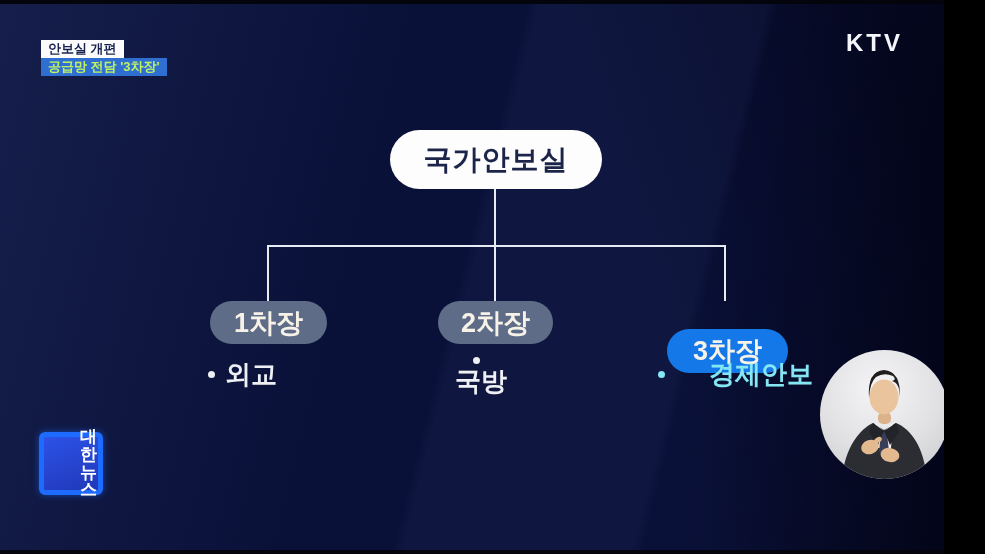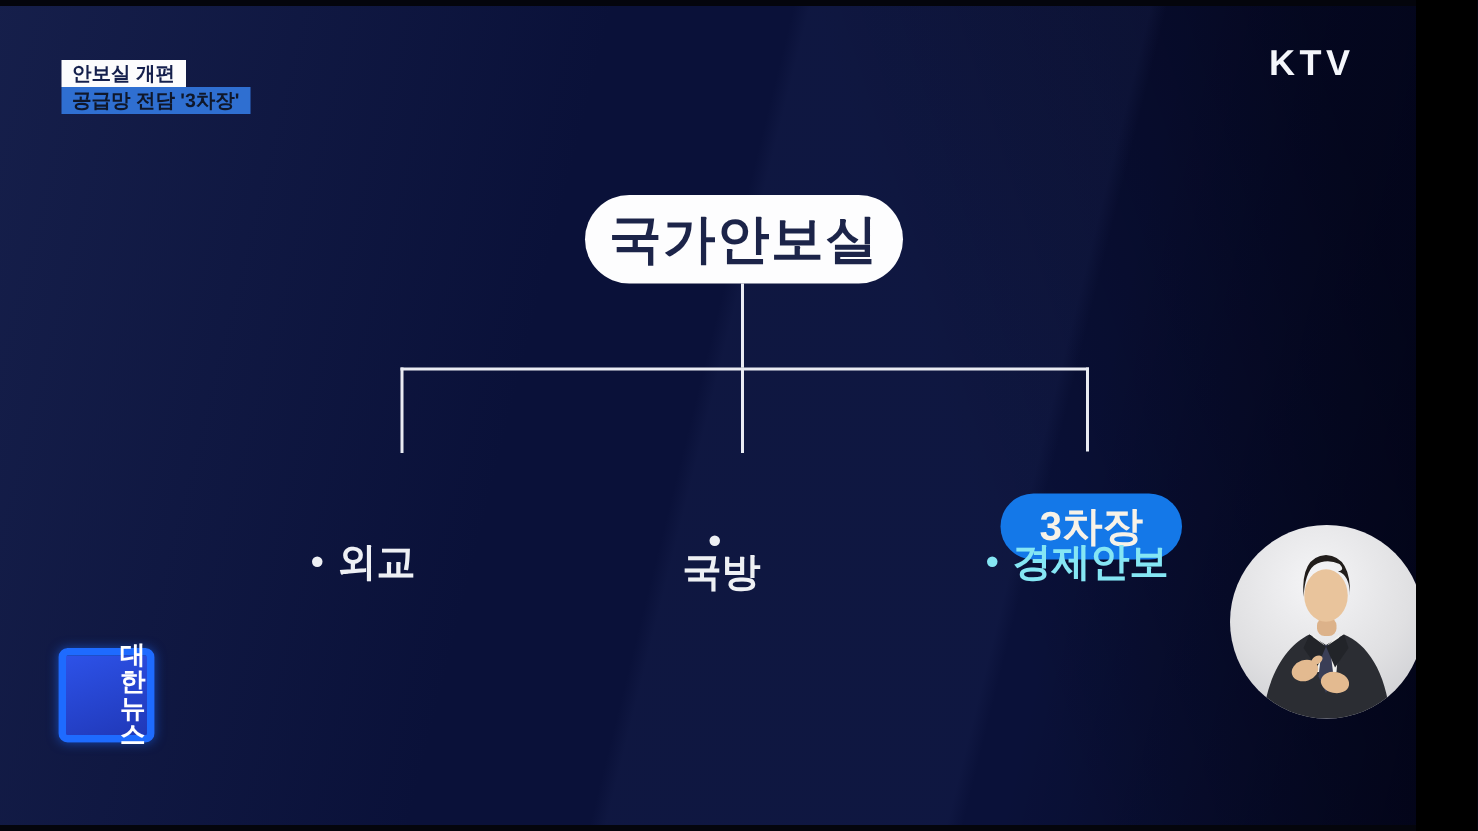--- a/index.html
+++ b/index.html
@@ -15,52 +15,52 @@
   }
   .letterbox{position:absolute;left:0;width:100%;height:4px;background:#04050c;}
   .letterbox.top{top:0;}
   .letterbox.bottom{bottom:0;}
 
   
   .badges{position:absolute;left:41px;top:40px;}
   .badge{display:block;width:fit-content;font-size:13px;font-weight:bold;
          line-height:13px;padding:2px 7px 3px 7px;letter-spacing:0;}
   .badge.white{background:#fcfcfd;color:#15204d;}
-  .badge.blue{background:#2f6fd1;color:#0f172a;}
+  .badge.blue{background:#2f6fd1;color:#bef264;}
 
   
   .ktv{position:absolute;left:846px;top:29px;color:#f4f6fb;font-size:24px;
        font-weight:bold;letter-spacing:3px;}
 
   
   .pill{position:absolute;display:flex;align-items:center;justify-content:center;
         border-radius:30px;font-weight:bold;}
   .pill.root{left:390px;top:130px;width:212px;height:59px;background:#fdfdfe;
-             color:#1c2449;font-size:35px;letter-spacing:1px;}
+             color:#1c2449;font-size:28px;letter-spacing:1px;}
   .pill.child{top:301px;height:43px;font-size:27px;color:#f7f2e8;border-radius:22px;}
   .pill.gray{background:#5f6c87;}
   .pill.blue{background:#1478e8;margin-top:29px;}
   .pill.c1{left:210px;width:117px;}
   .pill.c2{left:438px;width:115px;}
   .pill.c3{left:667px;width:121px;top:300px;height:44px;}
 
   .conn{position:absolute;background:#e9ebf2;}
   .conn.v-root{left:494px;top:189px;width:2px;height:56px;}
   .conn.h-main{left:267px;top:245px;width:459px;height:2px;}
   .conn.v-c1{left:267px;top:245px;width:2px;height:57px;}
   .conn.v-c2{left:494px;top:245px;width:2px;height:57px;}
   .conn.v-c3{left:724px;top:245px;width:2px;height:56px;}
 
   .detail{position:absolute;top:357px;font-size:26px;font-weight:bold;color:#eef0f4;
           display:flex;align-items:center;}
   .detail .dot{width:7px;height:7px;border-radius:50%;background:currentColor;
                margin-right:10px;flex:0 0 auto;}
   .detail.d1{left:208px;}
   .detail.d2{left:455px;flex-direction:column;}
-  .detail.d3{left:658px;color:#85e6f4;}
+  .detail.d3{left:658px;color:#85e6f4;gap:34px;}
 
   
   .daehan{position:absolute;left:39px;top:432px;width:64px;height:63px;
           box-sizing:border-box;border:5px solid #1e6bff;border-radius:6px;
           background:linear-gradient(160deg,#2d52e8 0%,#2038b8 100%);
           box-shadow:0 0 7px rgba(30,107,255,0.55);
           display:flex;flex-direction:column;align-items:center;justify-content:center;
           color:#ffffff;font-weight:bold;font-size:17px;line-height:1.05;letter-spacing:1px;padding-left:36px;}
 
   
@@ -84,20 +84,22 @@
   <div class="ktv">KTV</div>
 
   <div class="conn v-root"></div>
   <div class="conn h-main"></div>
   <div class="conn v-c1"></div>
   <div class="conn v-c2"></div>
   <div class="conn v-c3"></div>
 
   <div class="pill root">국가안보실</div>
 
+  <div class="pill child gray c1">1차장</div>
+  <div class="pill child gray c2">2차장</div>
   <div class="pill child blue c3">3차장</div>
 
   <div class="detail d1">
     <span class="dot"></span>
     <span>외교</span>
   </div>
   <div class="detail d2">
     <span class="dot"></span>
     <span>국방</span>
   </div>

